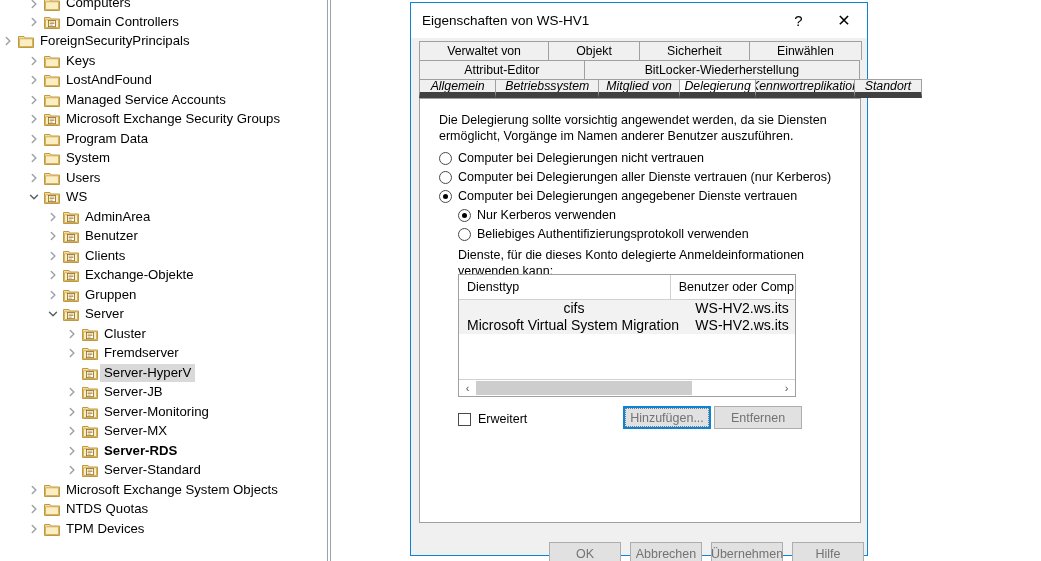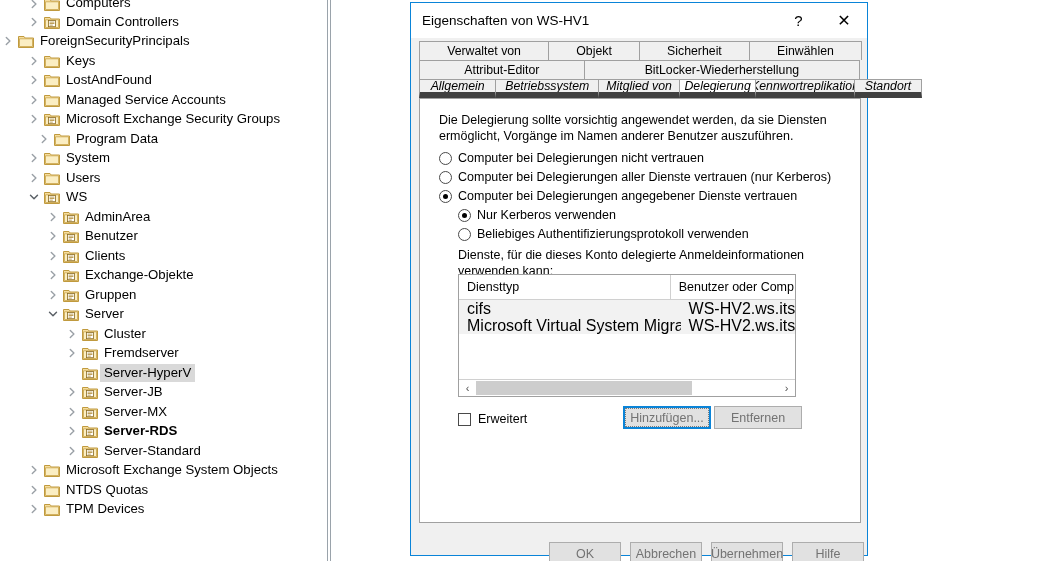--- a/index.html
+++ b/index.html
@@ -111,21 +111,21 @@
   }
   #lv-header { display:flex; height:24px; border-bottom:1px solid #d0d0d0; background:#ffffff;}
   .lv-col {
     font-size:12.5px; color:#000; display:flex; align-items:center;
     padding-left:8px; box-sizing:border-box; white-space:nowrap; overflow:hidden;
   }
   .lv-col.c0 { width:222px; border-right:1px solid #d0d0d0; }
   .lv-col.c1 { flex:1 1 auto; }
   #lv-body { position:relative; height:80px; }
   .lv-row { display:flex; height:17px; background:#f2f2f2; }
-  .lv-row .cell { font-size:16px; color:#000; padding-left:8px; box-sizing:border-box; white-space:nowrap; overflow:hidden; }
+  .lv-row .cell { font-size:14px; color:#000; padding-left:8px; box-sizing:border-box; white-space:nowrap; overflow:hidden;text-align:center; }
   .lv-row .cell.c0 { width:222px; }
   .lv-row .cell.c1 { flex:1 1 auto; }
 
   #lv-hscroll {
     position:absolute; left:0; bottom:0; width:100%; height:17px;
     background:#ffffff; border-top:1px solid #d0d0d0;
     display:flex; align-items:center; box-sizing:border-box;
   }
   .sb-arrow { width:17px; height:16px; display:flex; align-items:center; justify-content:center;
               color:#505050; font-size:11px; }
@@ -265,21 +265,21 @@
               <path d="M0.5 2.5 L0.5 13.5 L15.5 13.5 L15.5 4.0 L7.2 4.0 L6.0 2.5 Z" fill="#f6dd9e" stroke="#c09a3e" stroke-width="1"></path>
               <path d="M1.5 4.8 L14.5 4.8 L14.5 12.5 L1.5 12.5 Z" fill="#fbeec3" stroke="#c9a44c" stroke-width="0.8"></path>
               <rect x="4.5" y="5.5" width="7" height="6.2" fill="#ffffff" stroke="#8a6a20" stroke-width="0.8"></rect>
               <rect x="5.6" y="6.7" width="4.8" height="0.8" fill="#b08a33"></rect>
               <rect x="5.6" y="8.2" width="4.8" height="0.8" fill="#b08a33"></rect>
               <rect x="5.6" y="9.7" width="3.2" height="0.8" fill="#b08a33"></rect>
             </svg>
           </span>
           <span class="lbl">Microsoft Exchange Security Groups</span>
         </div>
-        <div class="tree-row" style="padding-left:36px;">
+        <div class="tree-row" style="padding-left:26px;">
           <span class="twisty">
             <svg width="12" height="12" viewBox="0 0 12 12">
               <path d="M4.3 2.5 L7.9 6 L4.3 9.5" fill="none" stroke="#9aa0a6" stroke-width="1.4" stroke-linecap="round" stroke-linejoin="round"></path>
             </svg>
           </span>
           <span class="ficon">
             <svg width="16" height="14" viewBox="0 0 16 14">
               <path d="M0.5 2.5 L0.5 13.5 L15.5 13.5 L15.5 4.0 L7.2 4.0 L6.0 2.5 Z" fill="#f6dd9e" stroke="#c09a3e" stroke-width="1"></path>
               <path d="M1.5 4.8 L14.5 4.8 L14.5 12.5 L1.5 12.5 Z" fill="#fbeec3" stroke="#c9a44c" stroke-width="0.8"></path>
             </svg>
@@ -500,20 +500,38 @@
             <svg width="16" height="14" viewBox="0 0 16 14">
               <path d="M0.5 2.5 L0.5 13.5 L15.5 13.5 L15.5 4.0 L7.2 4.0 L6.0 2.5 Z" fill="#f6dd9e" stroke="#c09a3e" stroke-width="1"></path>
               <path d="M1.5 4.8 L14.5 4.8 L14.5 12.5 L1.5 12.5 Z" fill="#fbeec3" stroke="#c9a44c" stroke-width="0.8"></path>
               <rect x="4.5" y="5.5" width="7" height="6.2" fill="#ffffff" stroke="#8a6a20" stroke-width="0.8"></rect>
               <rect x="5.6" y="6.7" width="4.8" height="0.8" fill="#b08a33"></rect>
               <rect x="5.6" y="8.2" width="4.8" height="0.8" fill="#b08a33"></rect>
               <rect x="5.6" y="9.7" width="3.2" height="0.8" fill="#b08a33"></rect>
             </svg>
           </span>
           <span class="lbl">Server-JB</span>
+        </div>
+        <div class="tree-row" style="padding-left:64px;">
+          <span class="twisty">
+            <svg width="12" height="12" viewBox="0 0 12 12">
+              <path d="M4.3 2.5 L7.9 6 L4.3 9.5" fill="none" stroke="#9aa0a6" stroke-width="1.4" stroke-linecap="round" stroke-linejoin="round"></path>
+            </svg>
+          </span>
+          <span class="ficon">
+            <svg width="16" height="14" viewBox="0 0 16 14">
+              <path d="M0.5 2.5 L0.5 13.5 L15.5 13.5 L15.5 4.0 L7.2 4.0 L6.0 2.5 Z" fill="#f6dd9e" stroke="#c09a3e" stroke-width="1"></path>
+              <path d="M1.5 4.8 L14.5 4.8 L14.5 12.5 L1.5 12.5 Z" fill="#fbeec3" stroke="#c9a44c" stroke-width="0.8"></path>
+              <rect x="4.5" y="5.5" width="7" height="6.2" fill="#ffffff" stroke="#8a6a20" stroke-width="0.8"></rect>
+              <rect x="5.6" y="6.7" width="4.8" height="0.8" fill="#b08a33"></rect>
+              <rect x="5.6" y="8.2" width="4.8" height="0.8" fill="#b08a33"></rect>
+              <rect x="5.6" y="9.7" width="3.2" height="0.8" fill="#b08a33"></rect>
+            </svg>
+          </span>
+          <span class="lbl">Server-Monitoring</span>
         </div>
         <div class="tree-row" style="padding-left:64px;">
           <span class="twisty">
             <svg width="12" height="12" viewBox="0 0 12 12">
               <path d="M4.3 2.5 L7.9 6 L4.3 9.5" fill="none" stroke="#9aa0a6" stroke-width="1.4" stroke-linecap="round" stroke-linejoin="round"></path>
             </svg>
           </span>
           <span class="ficon">
             <svg width="16" height="14" viewBox="0 0 16 14">
               <path d="M0.5 2.5 L0.5 13.5 L15.5 13.5 L15.5 4.0 L7.2 4.0 L6.0 2.5 Z" fill="#f6dd9e" stroke="#c09a3e" stroke-width="1"></path>

